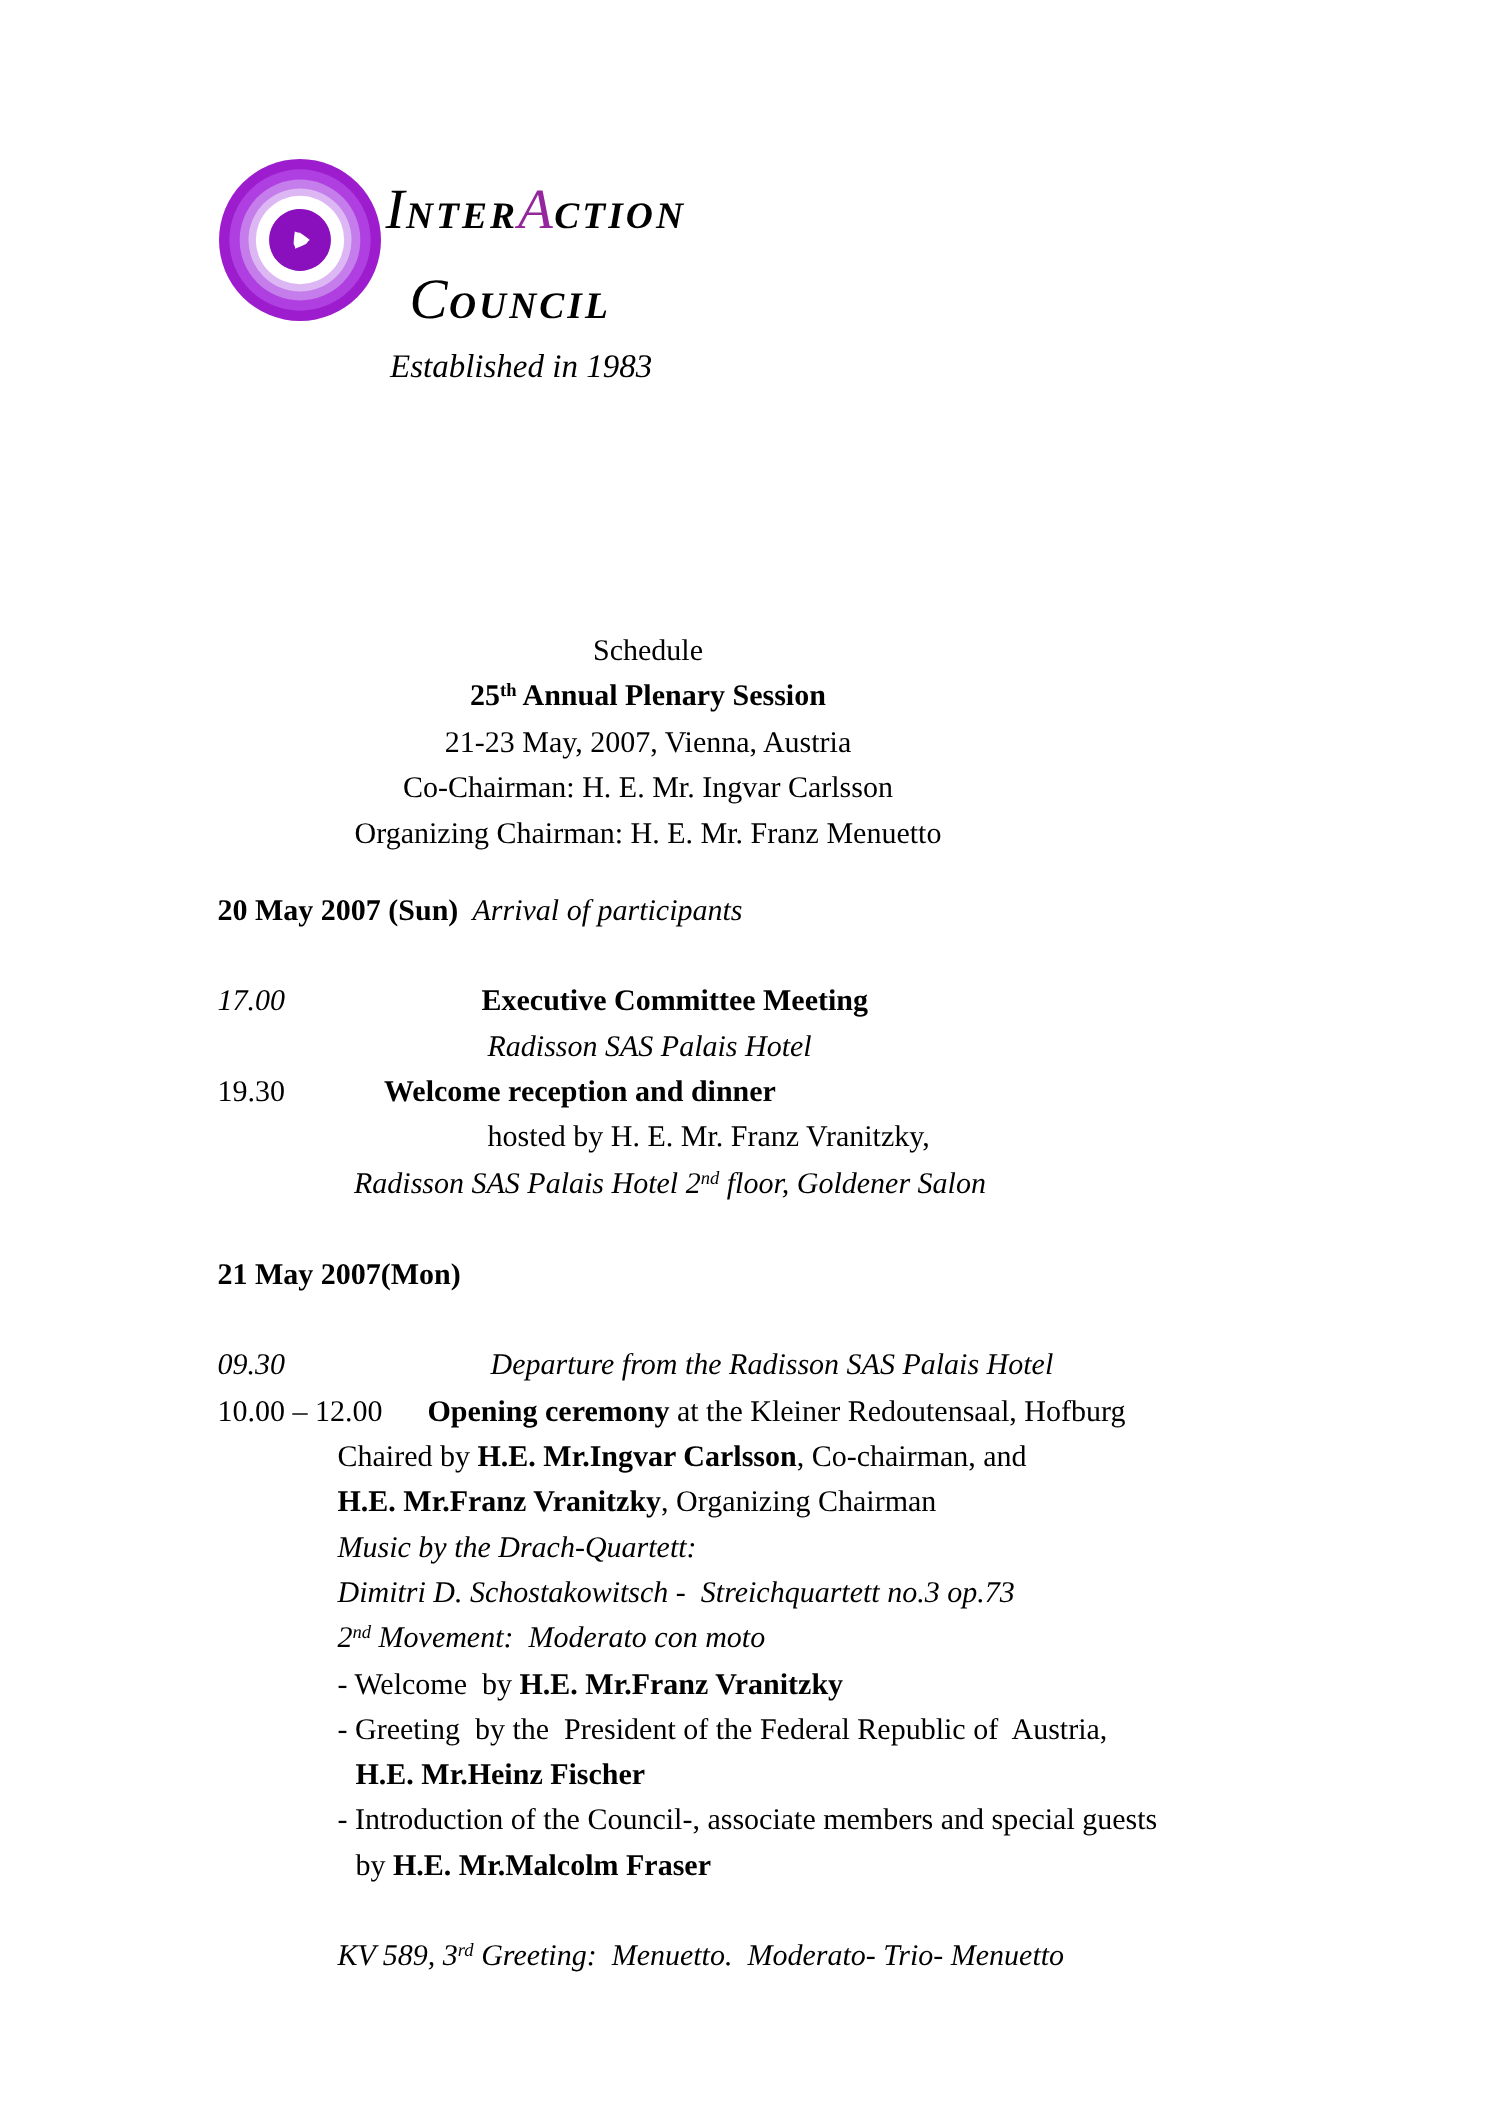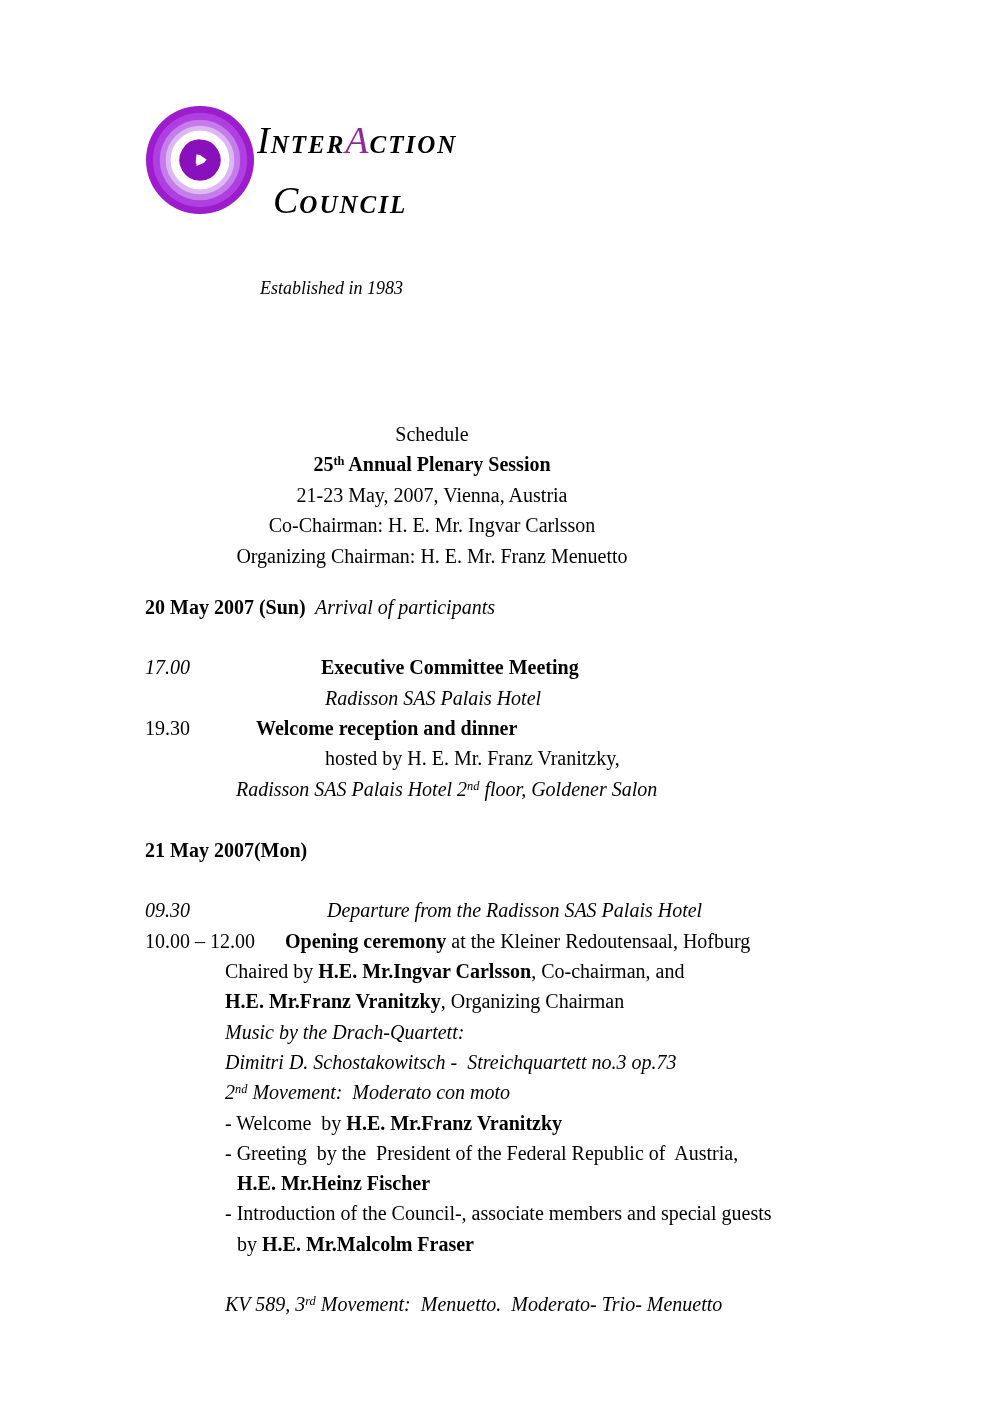--- a/index.html
+++ b/index.html
@@ -28,21 +28,21 @@
     vertical-align:baseline;
     line-height:0;
   }
   
   .logo{position:absolute;left:146px;top:106px;width:108px;height:108px;}
   .brand1{position:absolute;left:257px;top:121px;line-height:38px;font-style:italic;white-space:pre;}
   .brand2{position:absolute;left:273px;top:181px;line-height:38px;font-style:italic;white-space:pre;}
   .bigcap{font-size:38px;letter-spacing:1px;}
   .smallcap{font-size:25px;letter-spacing:2px;font-weight:bold;}
   .accent{color:#94279C;}
-  .established{position:absolute;left:260px;top:233px;font-size:18px;line-height:22px;font-style:italic;margin-top:44px;}
+  .established{position:absolute;left:260px;top:233px;font-size:22px;line-height:22px;font-style:italic;}
 </style>
 </head>
 <body>
 
 <div class="page">
 
   <div class="logo">
     <svg width="108" height="108" viewBox="0 0 110 110" xmlns="http://www.w3.org/2000/svg">
       <circle cx="55" cy="55" r="55" fill="#9C1CCE"></circle>
       <circle cx="55" cy="55" r="48" fill="#AF3FE0"></circle>
@@ -91,15 +91,15 @@
   <div class="ln i" style="left:225px;top:1020px">Music by the Drach-Quartett:</div>
   <div class="ln i" style="left:225px;top:1050px">Dimitri D. Schostakowitsch -  Streichquartett no.3 op.73</div>
   <div class="ln i" style="left:225px;top:1080px"><span>2</span><sup>nd</sup><span> Movement:  Moderato con moto</span></div>
 
   <div class="ln" style="left:225px;top:1111px"><span>- Welcome  by </span><span class="b">H.E. Mr.Franz Vranitzky</span></div>
   <div class="ln" style="left:225px;top:1141px">- Greeting  by the  President of the Federal Republic of  Austria,</div>
   <div class="ln b" style="left:237px;top:1171px">H.E. Mr.Heinz Fischer</div>
   <div class="ln" style="left:225px;top:1201px">- Introduction of the Council-, associate members and special guests</div>
   <div class="ln" style="left:237px;top:1232px"><span>by </span><span class="b">H.E. Mr.Malcolm Fraser</span></div>
 
-  <div class="ln i" style="left:225px;top:1292px"><span>KV 589, 3</span><sup>rd</sup><span> Movement:  Menuetto.  Moderato- Trio- Menuetto</span></div>
+  <div class="ln i" style="left:225px;top:1292px"><span>KV 589, 3</span><sup>rd</sup><span> Greeting:  Menuetto.  Moderato- Trio- Menuetto</span></div>
 
 </div>
 
 </body></html>

